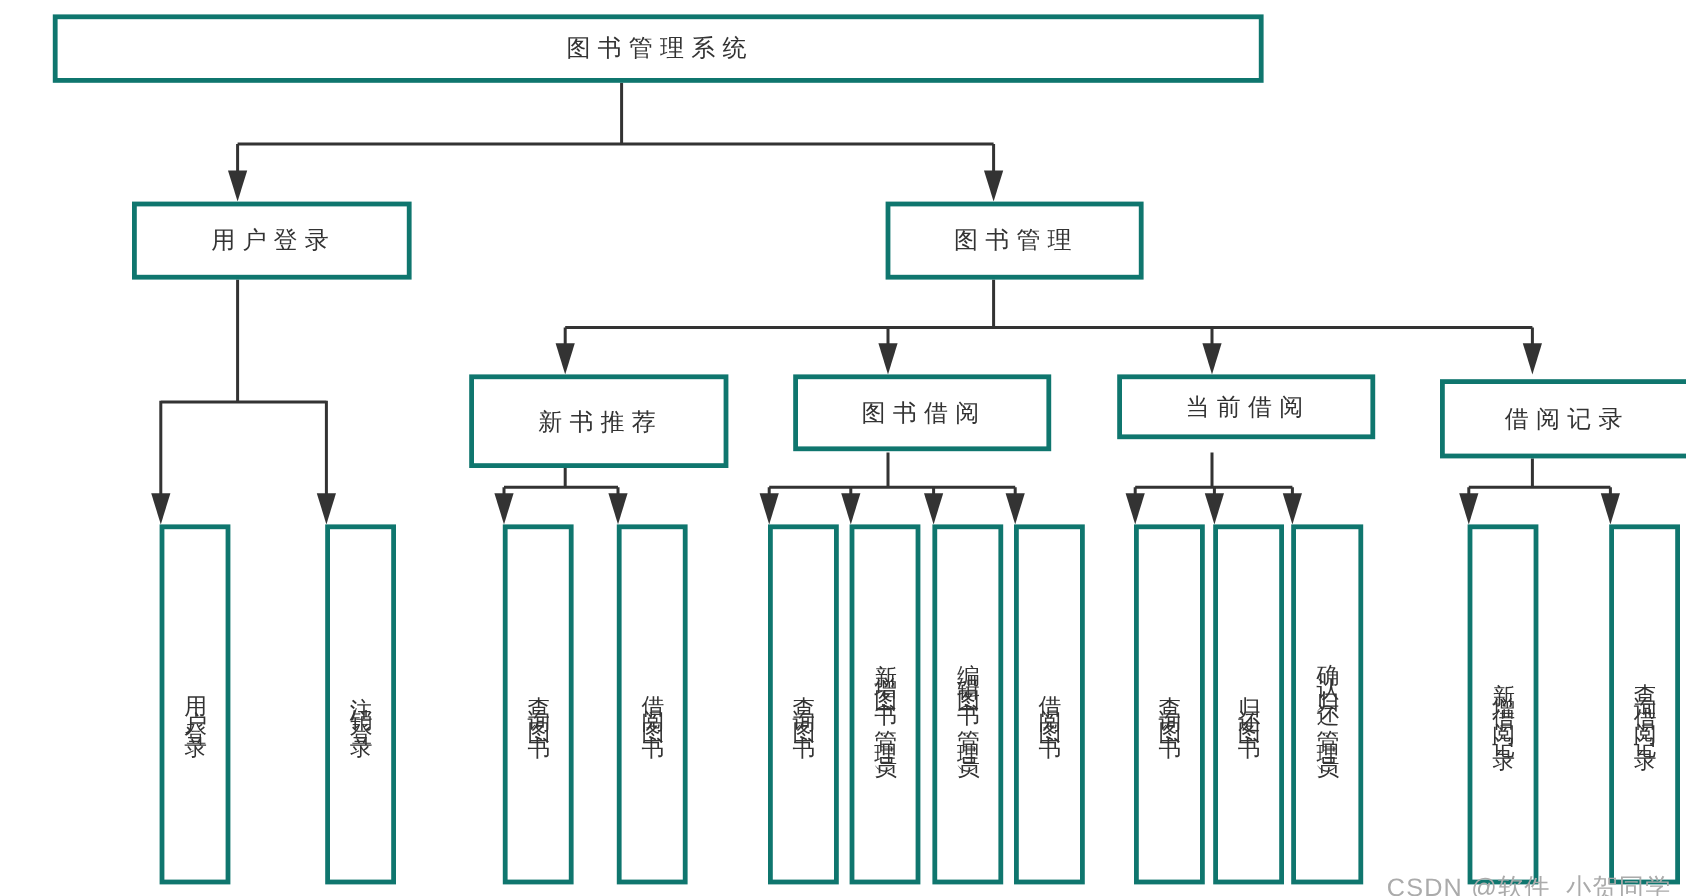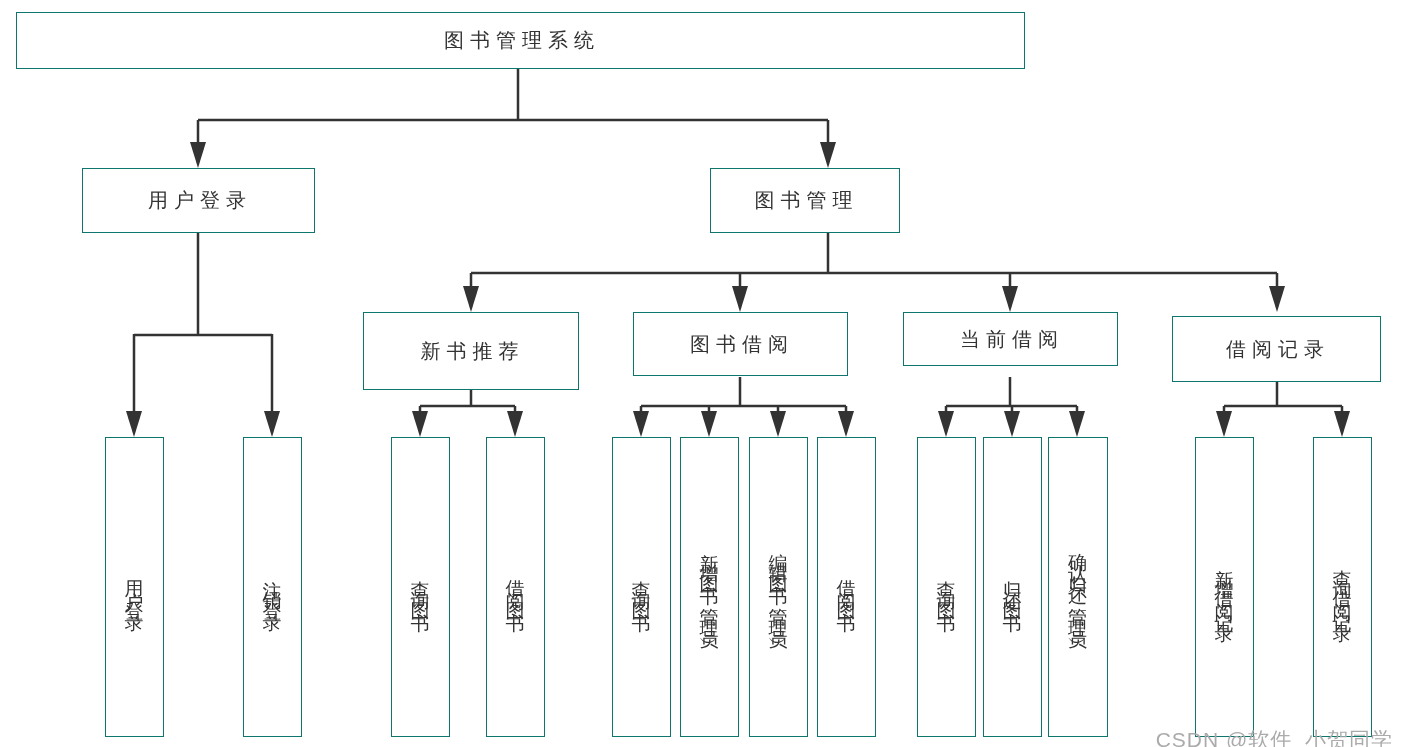--- a/index.html
+++ b/index.html
@@ -2,23 +2,24 @@
 <html><head>
 <meta charset="utf-8">
 <style>
   html,body{margin:0;padding:0;background:#fff;}
   .canvas{
     position:relative;width:1405px;height:747px;background:#ffffff;overflow:hidden;
     font-family:"Liberation Sans","DejaVu Sans",sans-serif;
   }
   .connectors{position:absolute;left:0;top:0;z-index:1;}
   .node{
-    position:absolute;z-index:2;background:#ffffff;border:1px solid #0f766e;
+    position:absolute;z-index:2;background:#ffffff;border:4px solid #0f766e;
     box-sizing:border-box;display:flex;align-items:center;justify-content:center;
     color:#333333;
+    margin-left:28px;
   }
   .node.h span{font-size:20px;letter-spacing:6px;text-indent:3px;white-space:nowrap;}
   .node.v span{
     writing-mode:vertical-rl;text-orientation:mixed;
     font-size:19px;letter-spacing:11px;line-height:1;
   }
   .watermark{
     position:absolute;right:12px;top:726px;z-index:3;
     color:#ababab;font-size:21px;letter-spacing:1px;white-space:nowrap;
   }
@@ -86,21 +87,21 @@
     </g>
   </svg>
 
   <div class="node h" style="left:16px;top:12px;width:1009px;height:57px">
     <span>图书管理系统</span>
   </div>
 
   <div class="node h" style="left:82px;top:168px;width:233px;height:65px">
     <span>用户登录</span>
   </div>
-  <div class="node h" style="left:710px;top:168px;width:190px;height:65px">
+  <div class="node h" style="left:710px;top:168px;width:215px;height:65px">
     <span>图书管理</span>
   </div>
 
   <div class="node h" style="left:363px;top:312px;width:216px;height:78px">
     <span>新书推荐</span>
   </div>
   <div class="node h" style="left:633px;top:312px;width:215px;height:64px">
     <span>图书借阅</span>
   </div>
   <div class="node h" style="left:903px;top:312px;width:215px;height:54px">

